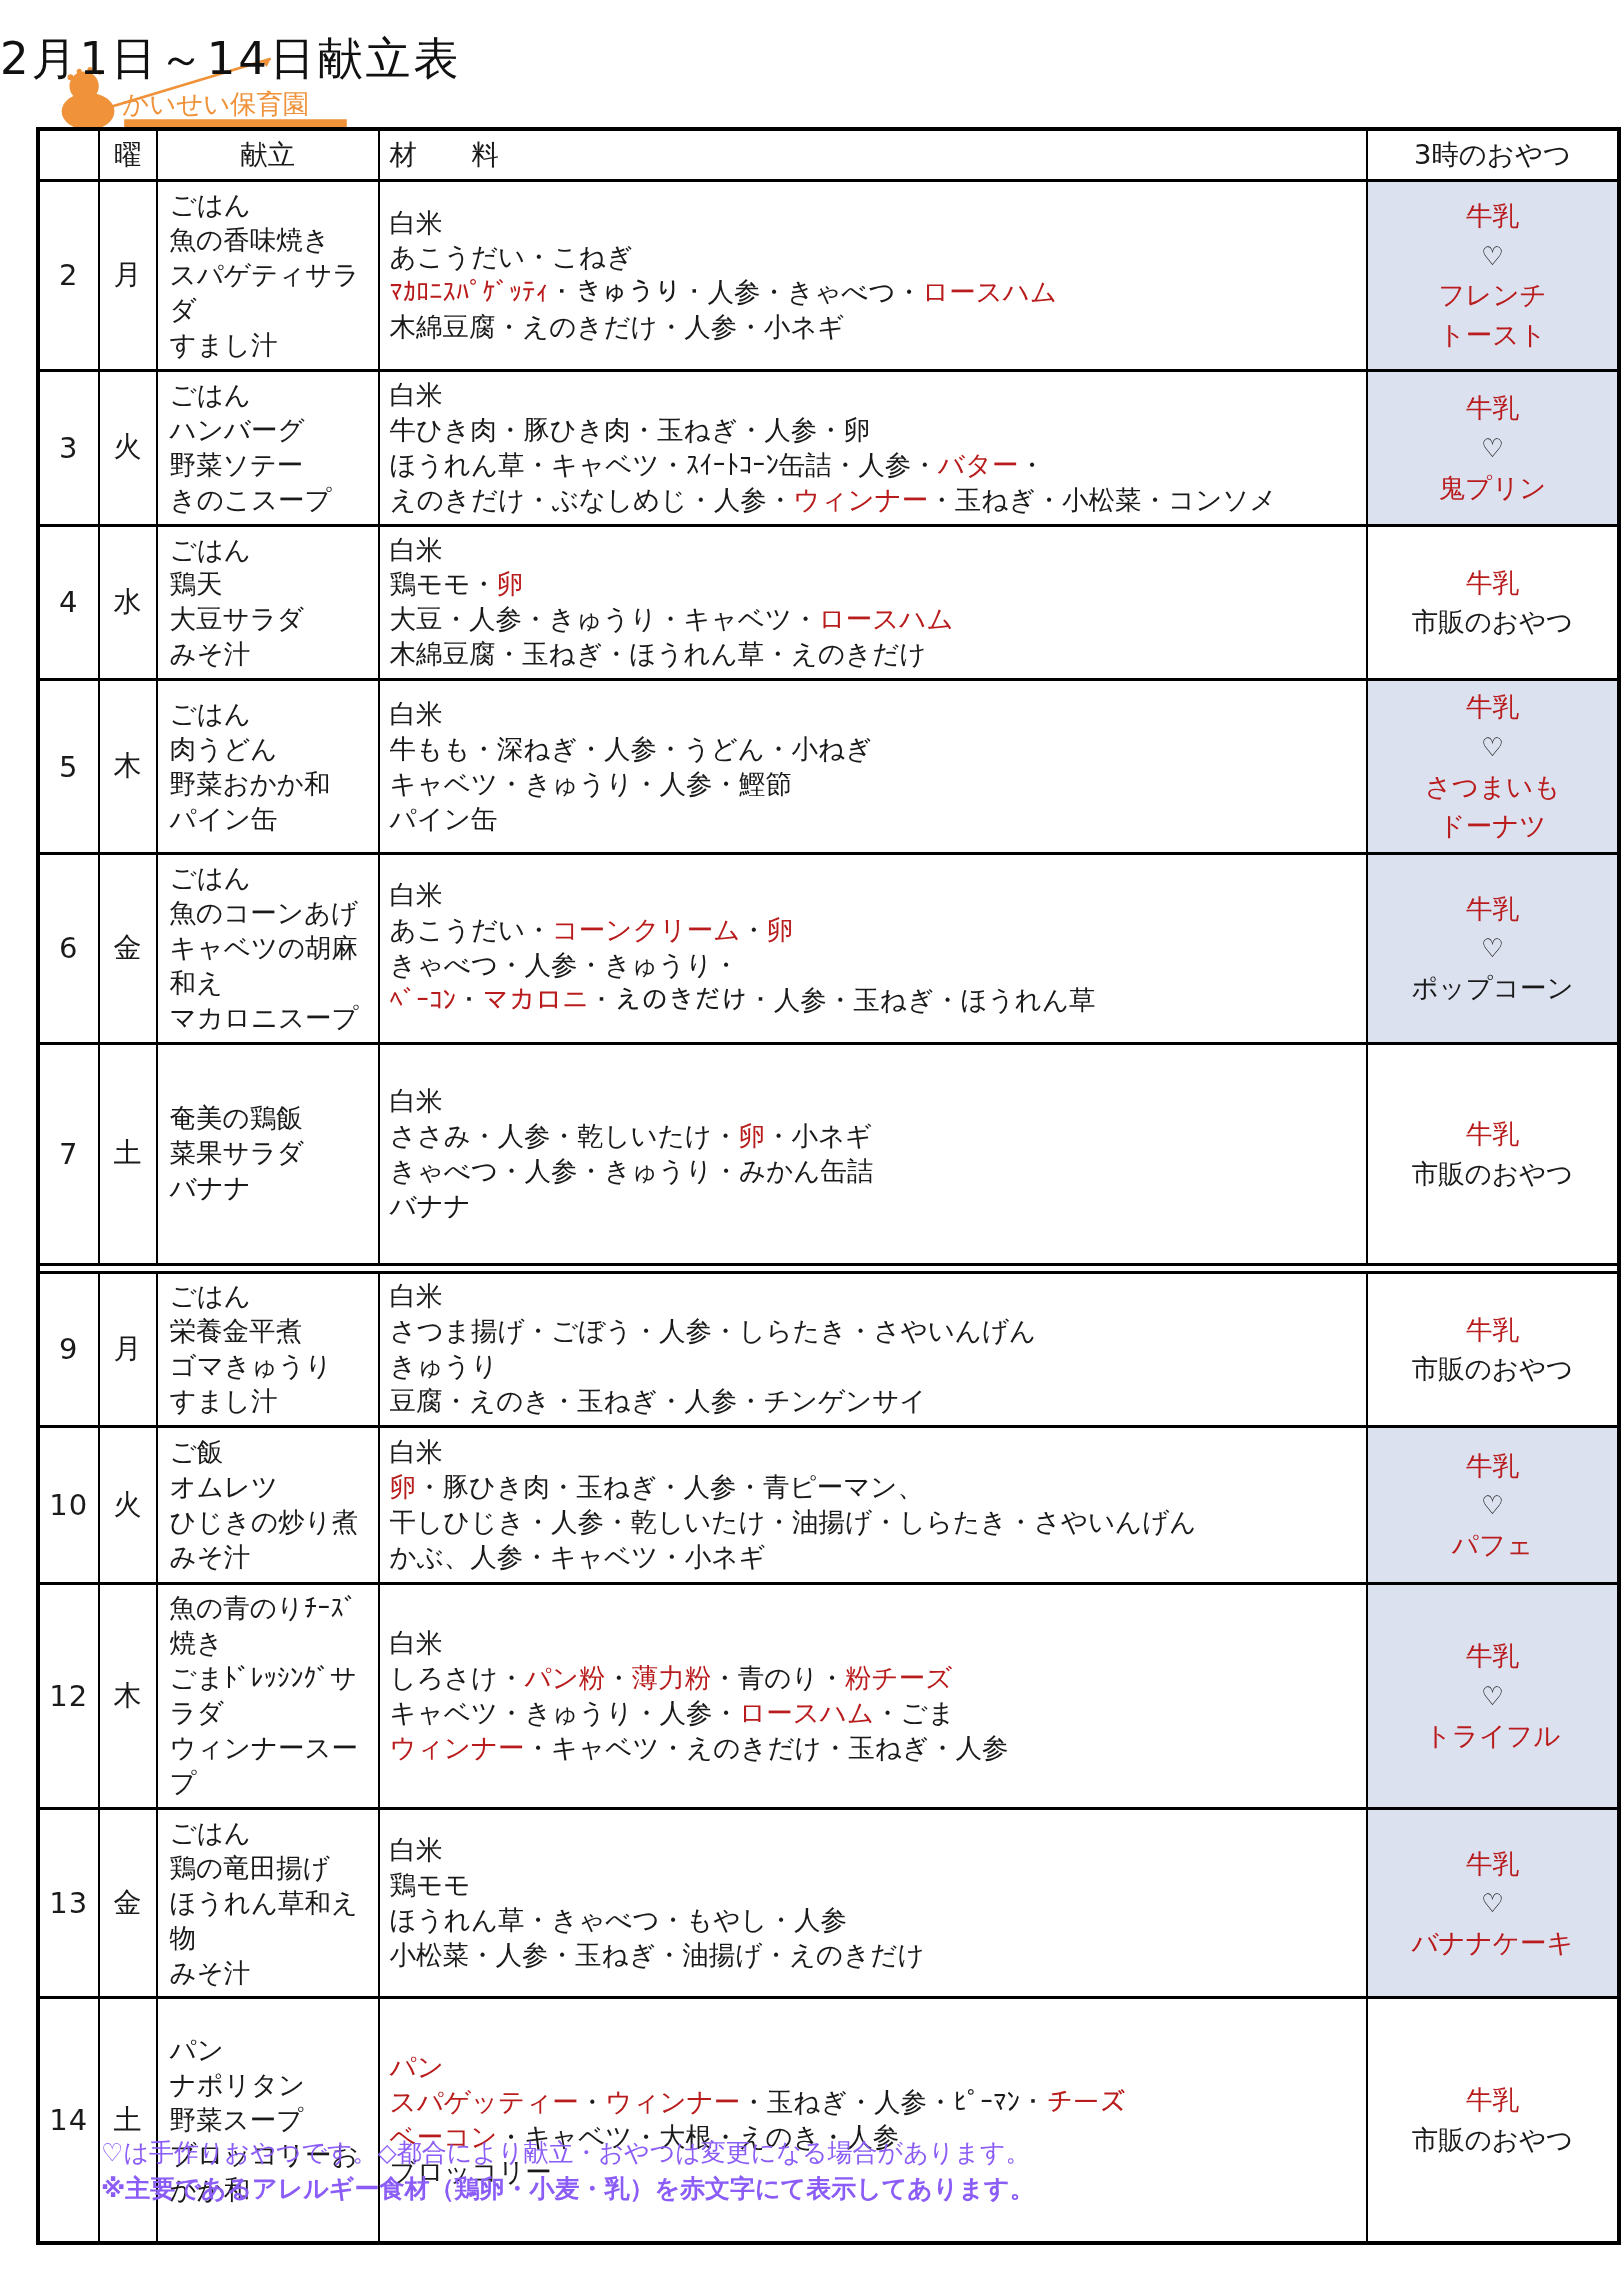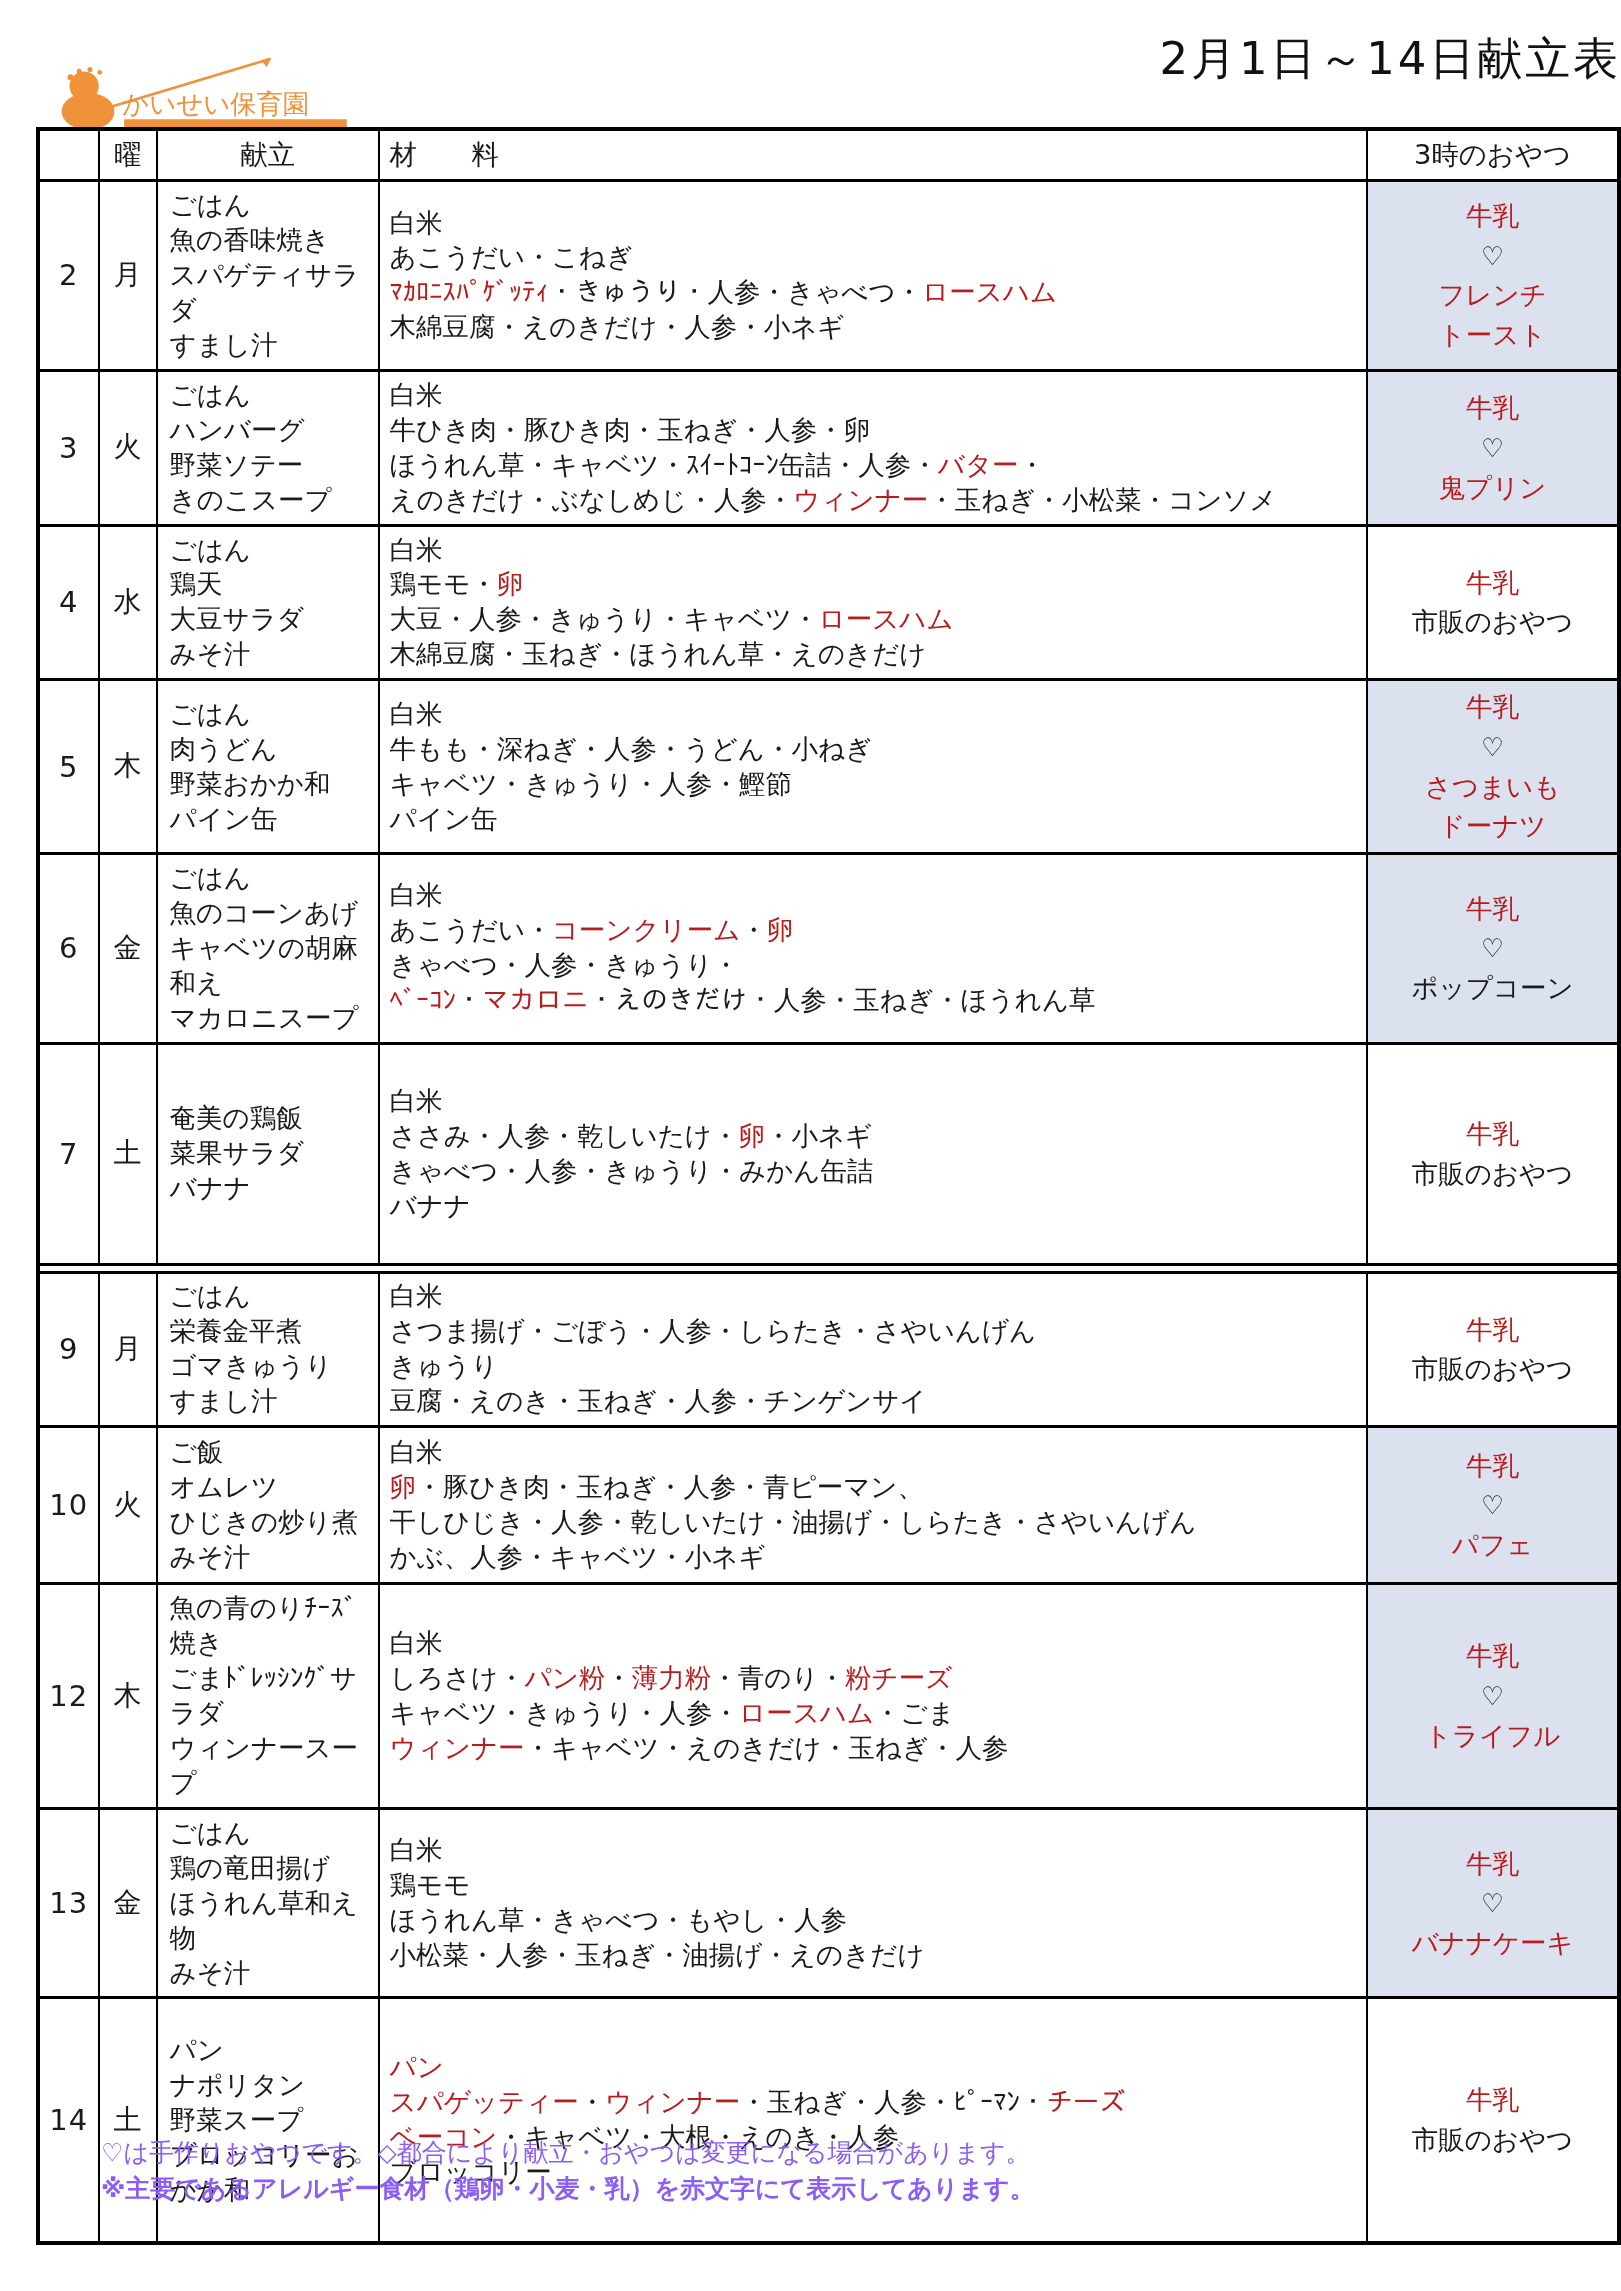--- a/index.html
+++ b/index.html
@@ -3,21 +3,21 @@
 <meta charset="utf-8">
 <style>
   html,body{margin:0;padding:0;background:#ffffff;}
   body{
     width:1621px;height:2292px;position:relative;
     font-family:"DejaVu Sans",sans-serif;color:#1a1a1a;
     -webkit-font-smoothing:antialiased;
   }
   .page-title{
     position:absolute;top:29px;left:0;width:1621px;
-    text-align:right;font-size:45px;font-weight:500;
+    text-align:left;font-size:45px;font-weight:500;
     letter-spacing:2.9px;color:#111;margin:0;
   }
   
   .logo{position:absolute;top:47px;left:57px;width:314px;height:83px;text-decoration:underline;}
   .logo svg{display:block;}
   
   .menu-table{
     position:absolute;top:127px;left:36px;
     border-collapse:collapse;table-layout:fixed;
     border:4.9px solid #000;

